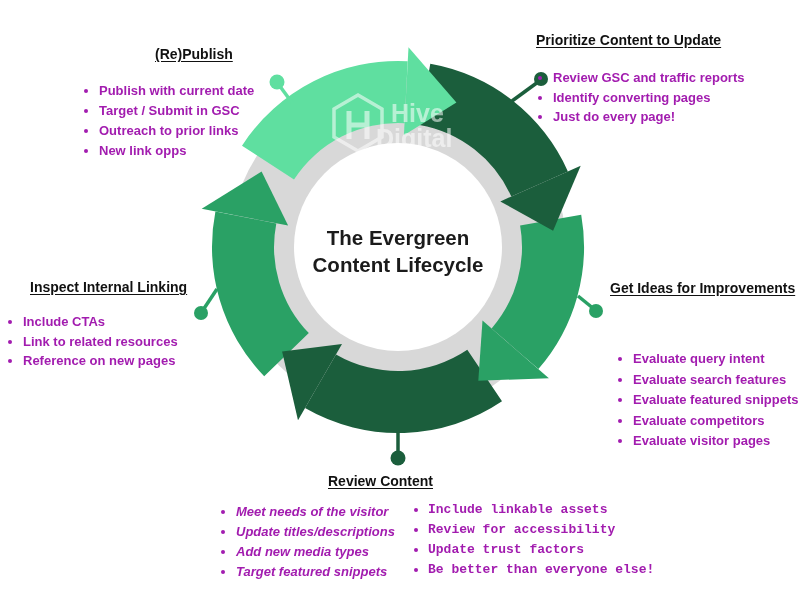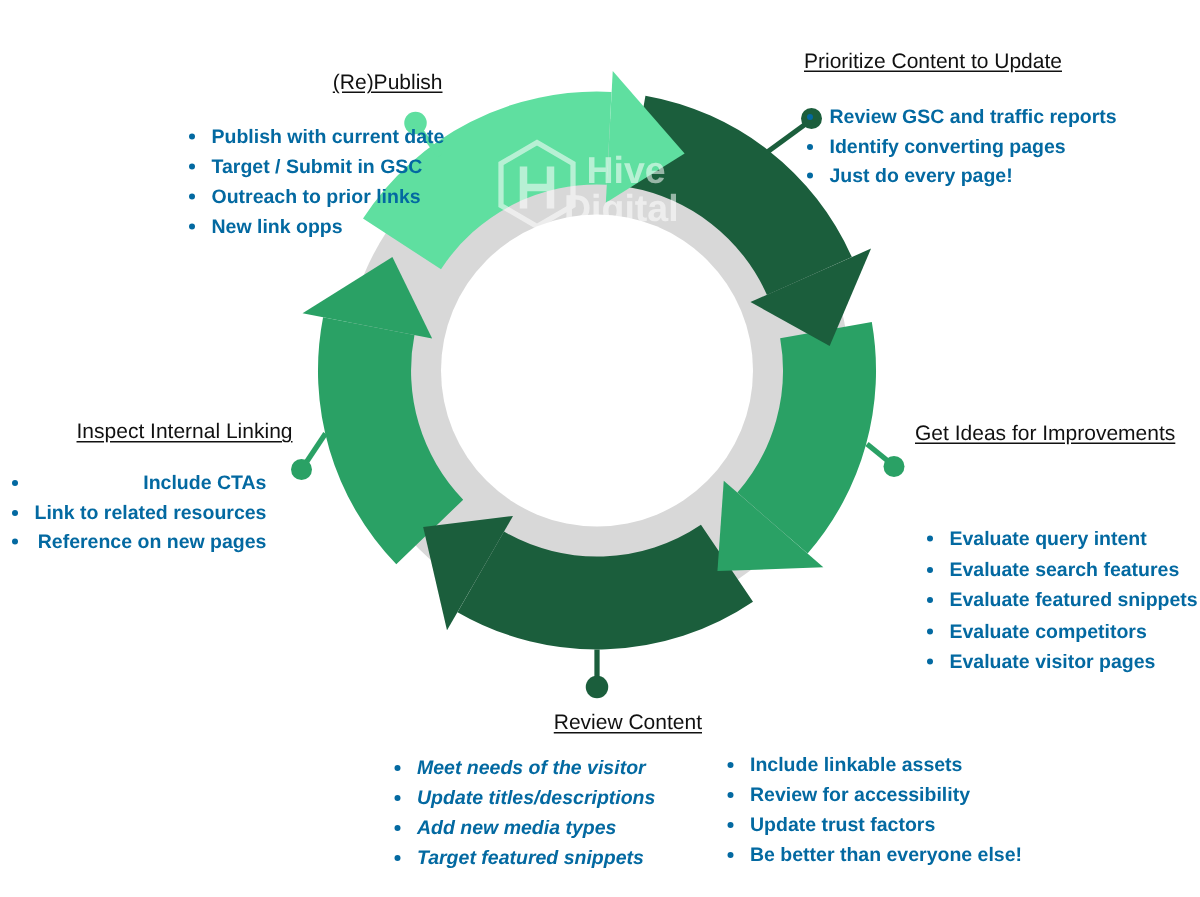--- a/index.html
+++ b/index.html
@@ -2,30 +2,30 @@
 <html><head>
 <meta charset="utf-8">
 <style>
   html,body { margin:0; padding:0; }
   .stage {
     position:relative; width:800px; height:598px; background:#ffffff;
     font-family:"Liberation Sans", sans-serif; color:#1d1d1d; overflow:hidden;
   }
   .stage svg.ring { position:absolute; left:0; top:0; }
   .heading {
-    position:absolute; font-weight:400; font-size:14px; color:#111;
+    position:absolute; font-weight:700; font-size:14px; color:#111;
     text-decoration:underline; text-underline-offset:2px; white-space:nowrap;
   }
-  .heading.centered { text-align:right; white-space:normal; }
+  .heading.centered { text-align:left; white-space:normal; }
   ul.bullets {
     position:absolute; margin:0; padding:0 0 0 17px;
-    font-weight:700; font-size:13px; color:#0369a1; list-style:disc outside;
+    font-weight:700; font-size:13px; color:#a21caf; list-style:disc outside;
   }
   ul.bullets li { margin:0; white-space:nowrap; }
-  ul.lh20 li   { line-height:20px;margin-left:42px; }
+  ul.lh20 li   { line-height:20px; }
   ul.lh195 li  { line-height:19.5px; }
   ul.lh205 li  { line-height:20.5px; }
   .center-title {
     position:absolute; left:290px; top:224px; width:216px;
     text-align:center; font-weight:700; font-size:20.5px; line-height:27px;
     color:#1b1b1b;
   }
   .wm-text { font-weight:700; font-size:25px; fill:#ffffff; }
 </style>
 </head>
@@ -72,20 +72,21 @@
     <g>
       <line x1="217" y1="289" x2="203" y2="310" stroke-width="3.5" stroke="#2AA165"></line>
       <circle cx="201" cy="313" r="7" fill="#2AA165"></circle>
     </g>
     <g>
       <line x1="398" y1="433" x2="398" y2="452" stroke-width="3.5" stroke="#1B5E3C"></line>
       <circle cx="398" cy="458" r="7.5" fill="#1B5E3C"></circle>
     </g>
   </svg>
 
+  <div class="center-title">The Evergreen Content Lifecycle</div>
 
   <div>
     <div class="heading centered" style="left:155px; top:46px; width:140px;">(Re)Publish</div>
     <ul class="bullets lh20" style="left:82px; top:81px;">
       <li>Publish with current date</li>
       <li>Target / Submit in GSC</li>
       <li>Outreach to prior links</li>
       <li>New link opps</li>
     </ul>
   </div>
@@ -105,36 +106,36 @@
       <li>Evaluate query intent</li>
       <li>Evaluate search features</li>
       <li>Evaluate featured snippets</li>
       <li>Evaluate competitors</li>
       <li>Evaluate visitor pages</li>
     </ul>
   </div>
 
   <div>
     <div class="heading centered" style="left:30px; top:279px; width:165px;">Inspect Internal Linking</div>
-    <ul class="bullets lh195" style="left:6px; top:312px;text-align:right;">
+    <ul class="bullets lh195" style="left:6px; top:312px;">
       <li>Include CTAs</li>
       <li>Link to related resources</li>
       <li>Reference on new pages</li>
     </ul>
   </div>
 
   <div>
     <div class="heading centered" style="left:328px; top:473px; width:140px;">Review Content</div>
     <ul class="bullets lh20" style="left:219px; top:502px;font-style:italic;">
       <li>Meet needs of the visitor</li>
       <li>Update titles/descriptions</li>
       <li>Add new media types</li>
       <li>Target featured snippets</li>
     </ul>
-    <ul class="bullets lh20" style="left:441px; top:500px;">
+    <ul class="bullets lh20" style="left:411px; top:500px;font-family:Liberation Mono, monospace;">
       <li>Include linkable assets</li>
       <li>Review for accessibility</li>
       <li>Update trust factors</li>
       <li>Be better than everyone else!</li>
     </ul>
   </div>
 
 </div>
 
 </body></html>

